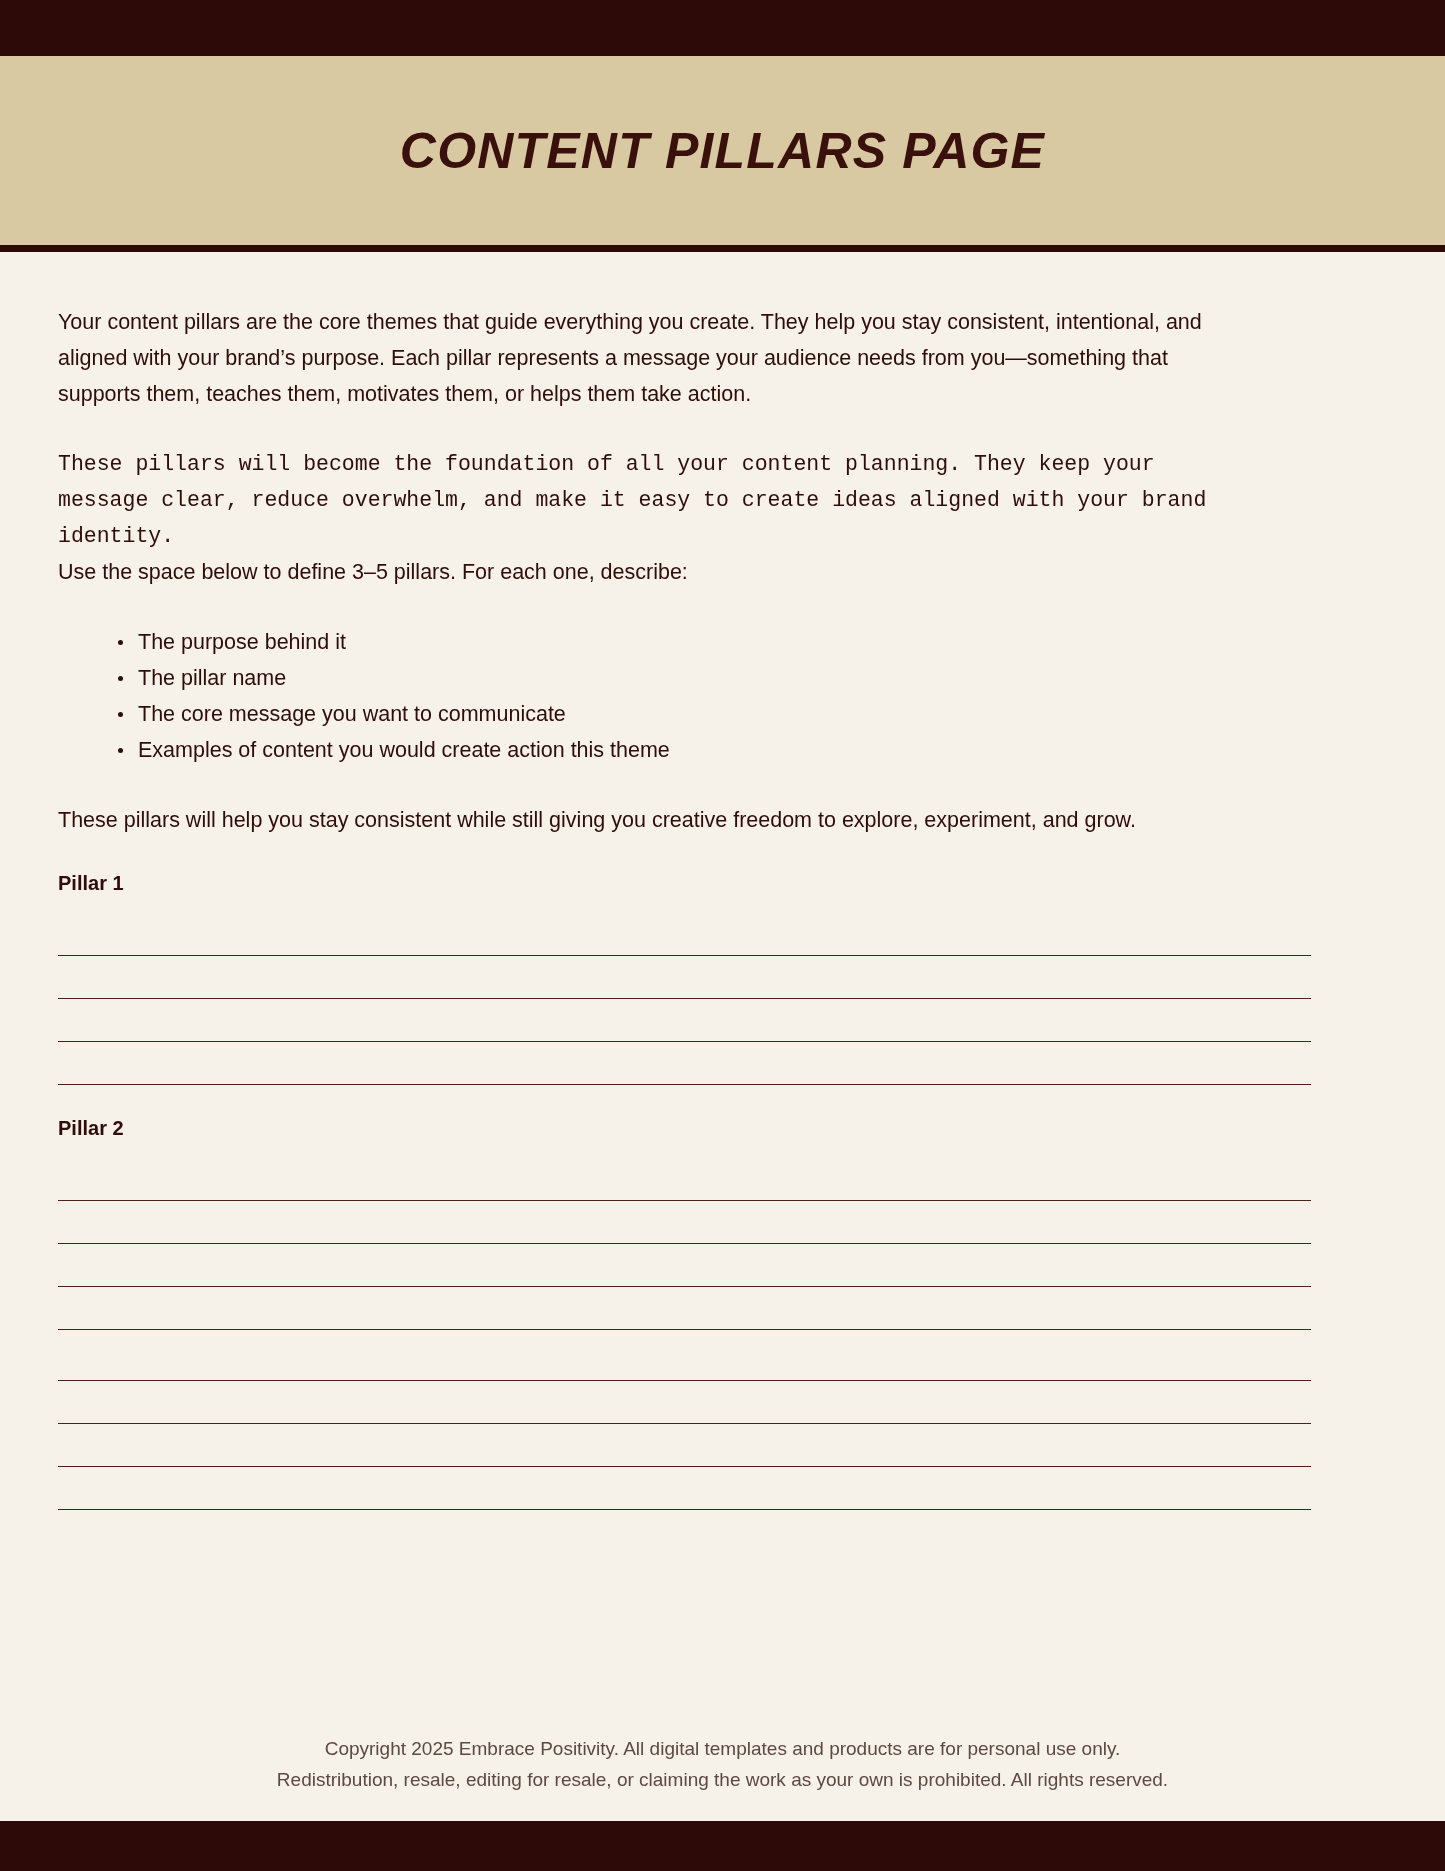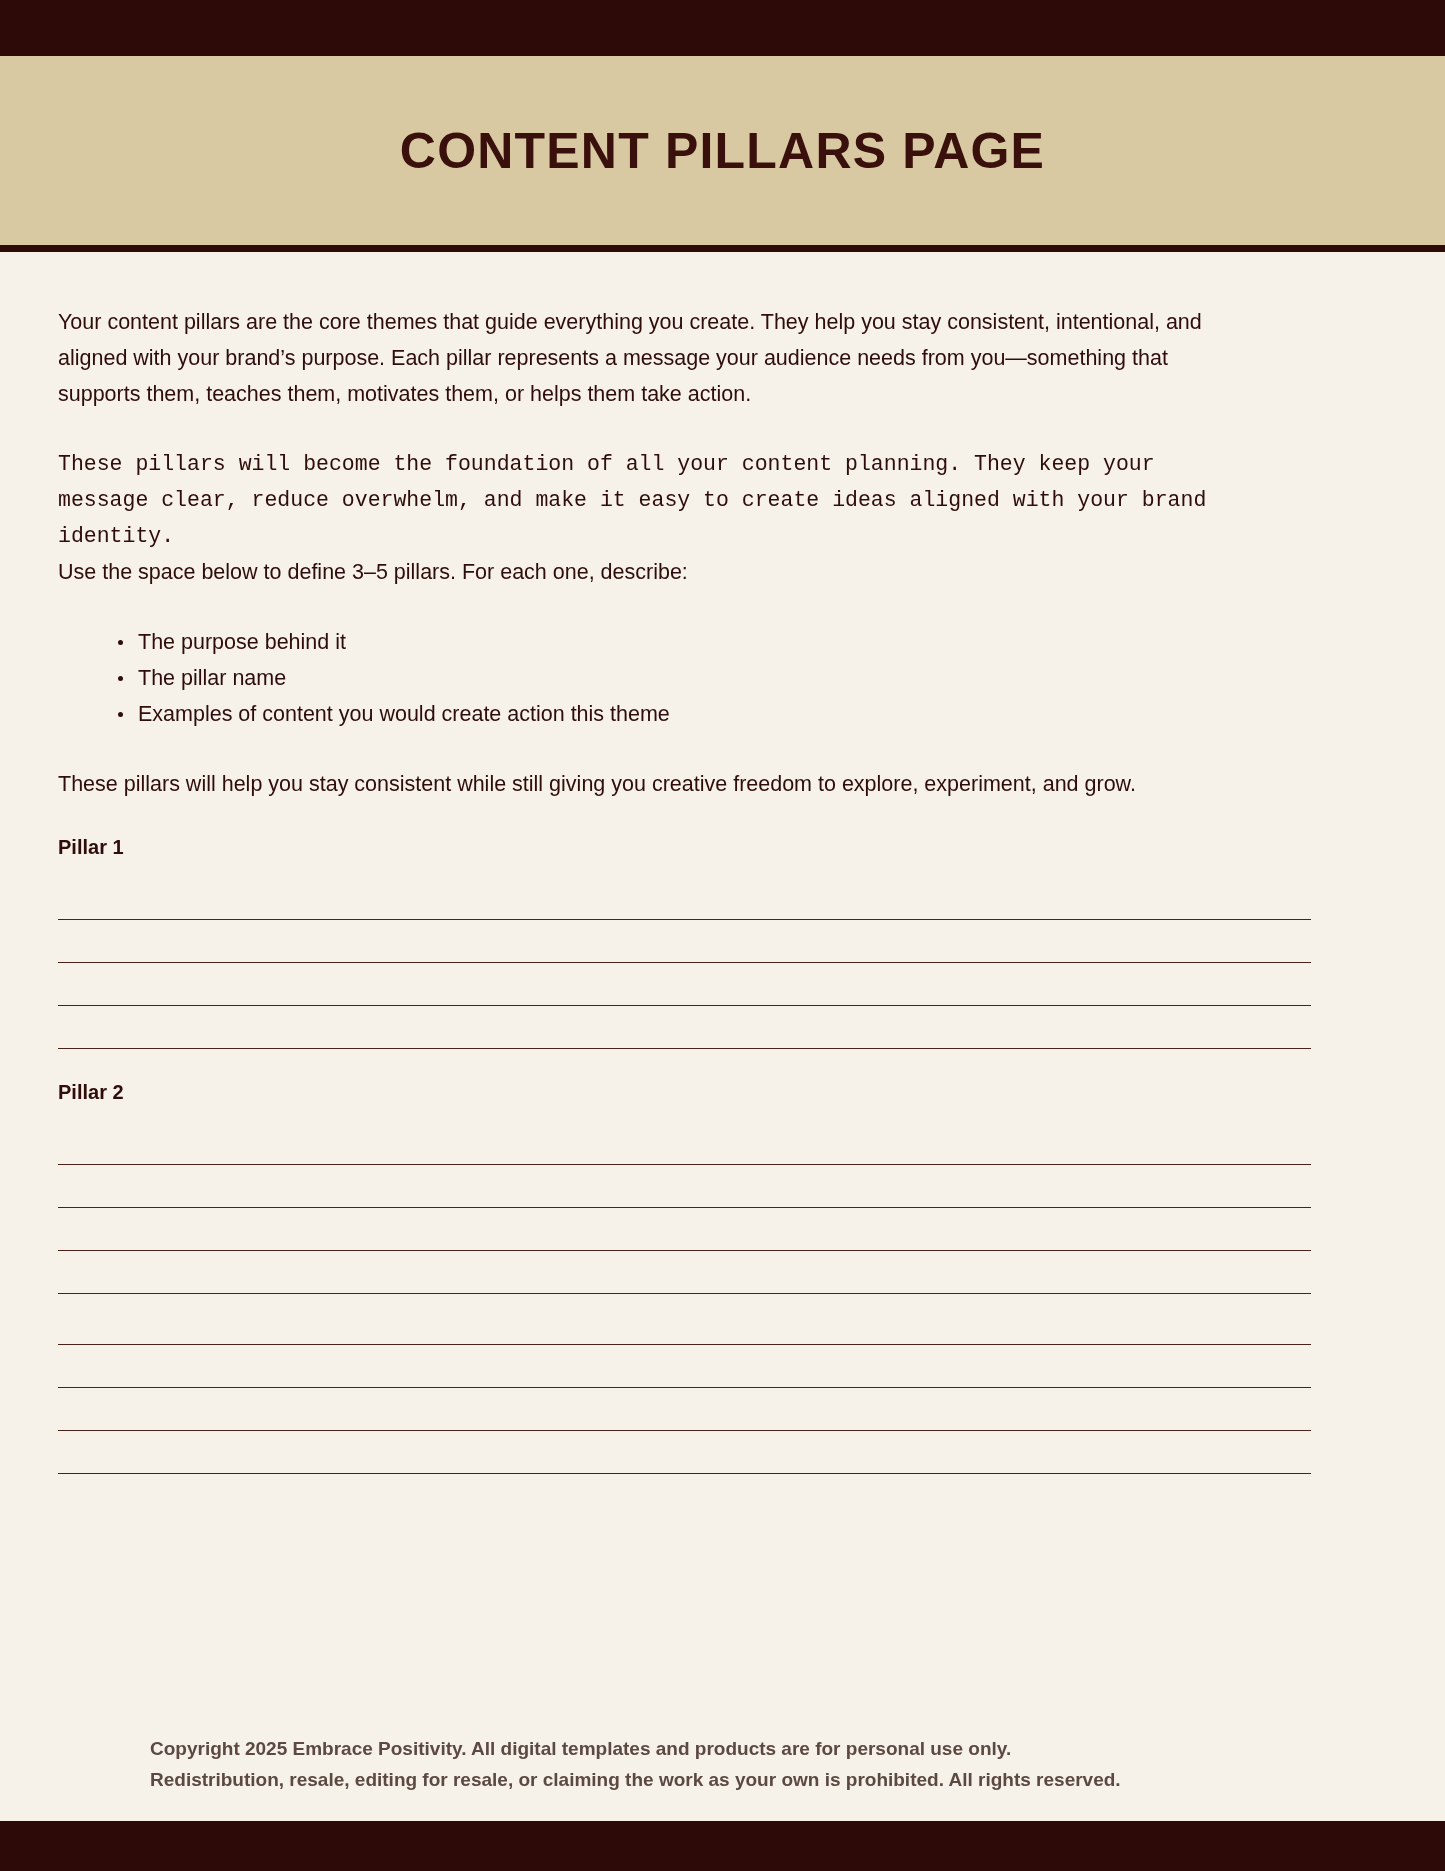--- a/index.html
+++ b/index.html
@@ -36,20 +36,21 @@
     justify-content: center;
     border-bottom: 7px solid #2d0a08;
   }
   .header-title {
     font-size: 50px;
     font-weight: bold;
     letter-spacing: 1.2px;
     color: #3a100c;
     text-align: center;
     margin: 0;
+    font-style: italic;
   }
   .content {
     flex: 1 1 auto;
     padding: 52px 134px 0 58px;
     box-sizing: border-box;
   }
   .para {
     font-size: 21.5px;
     line-height: 36px;
     color: #2e0d0a;
@@ -91,21 +92,21 @@
     margin-bottom: 8px;
   }
   .line {
     height: 42px;
     border-bottom: 1.5px solid #4a2219;
   }
   .footer {
     flex: 0 0 auto;
     padding: 0 150px 26px 150px;
     box-sizing: border-box;
-    font-weight: bold;
+    text-align: center;
   }
   .footer p {
     margin: 0;
     font-size: 19px;
     line-height: 31px;
     color: #5c4a42;
   }
   .bottom-bar {
     height: 50px;
     background: #2d0a08;
@@ -127,20 +128,21 @@
 
     <p class="para">Your content pillars are the core themes that guide everything you create. They help you stay consistent, intentional, and aligned with your brand’s purpose. Each pillar represents a message your audience needs from you—something that supports them, teaches them, motivates them, or helps them take action.</p>
 
     <p class="para tight">These pillars will become the foundation of all your content planning. They keep your message clear, reduce overwhelm, and make it easy to create ideas aligned with your brand identity.</p>
 
     <p class="para">Use the space below to define 3–5 pillars. For each one, describe:</p>
 
     <ul class="describe-list">
       <li>The purpose behind it</li>
       <li>The pillar name</li>
+      <li>The core message you want to communicate</li>
       <li>Examples of content you would create action this theme</li>
     </ul>
 
     <p class="para">These pillars will help you stay consistent while still giving you creative freedom to explore, experiment, and grow.</p>
 
     <div>
       <div class="pillar-label">Pillar 1</div>
       <div class="lines">
         <div class="line"></div>
         <div class="line"></div>

